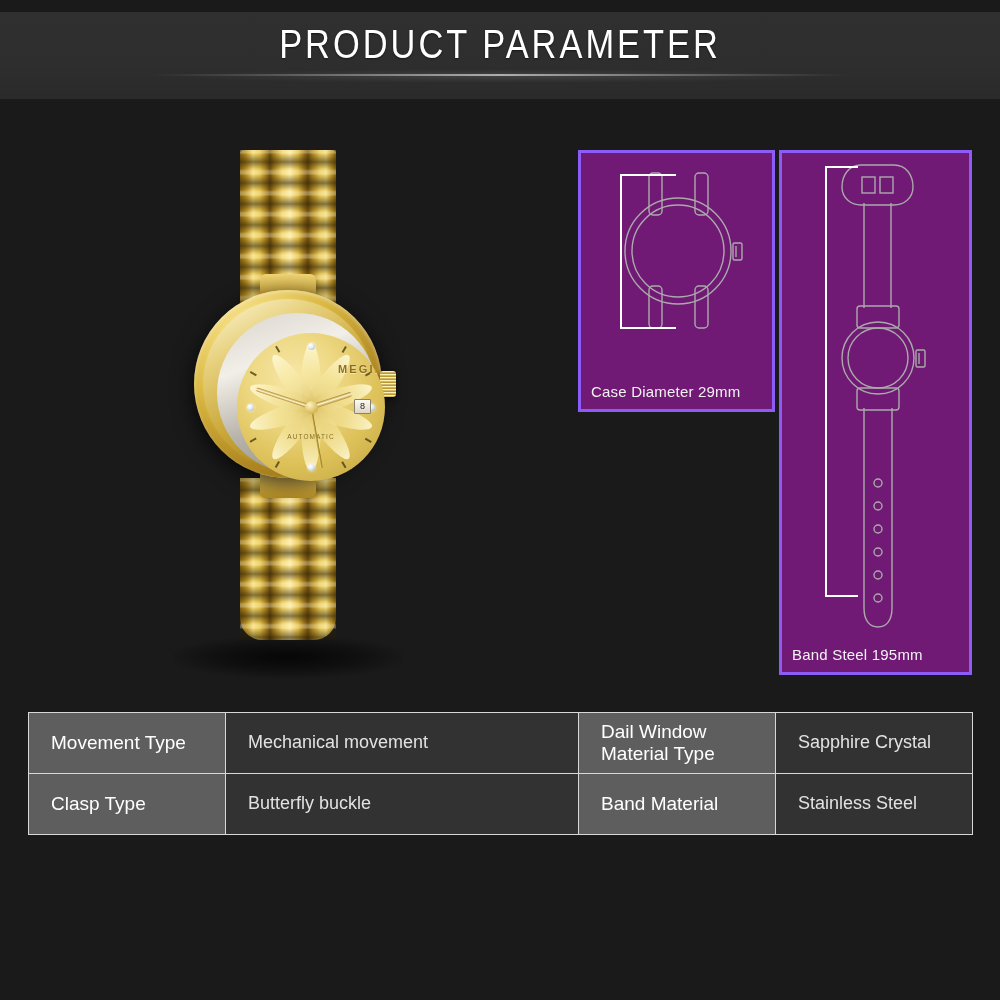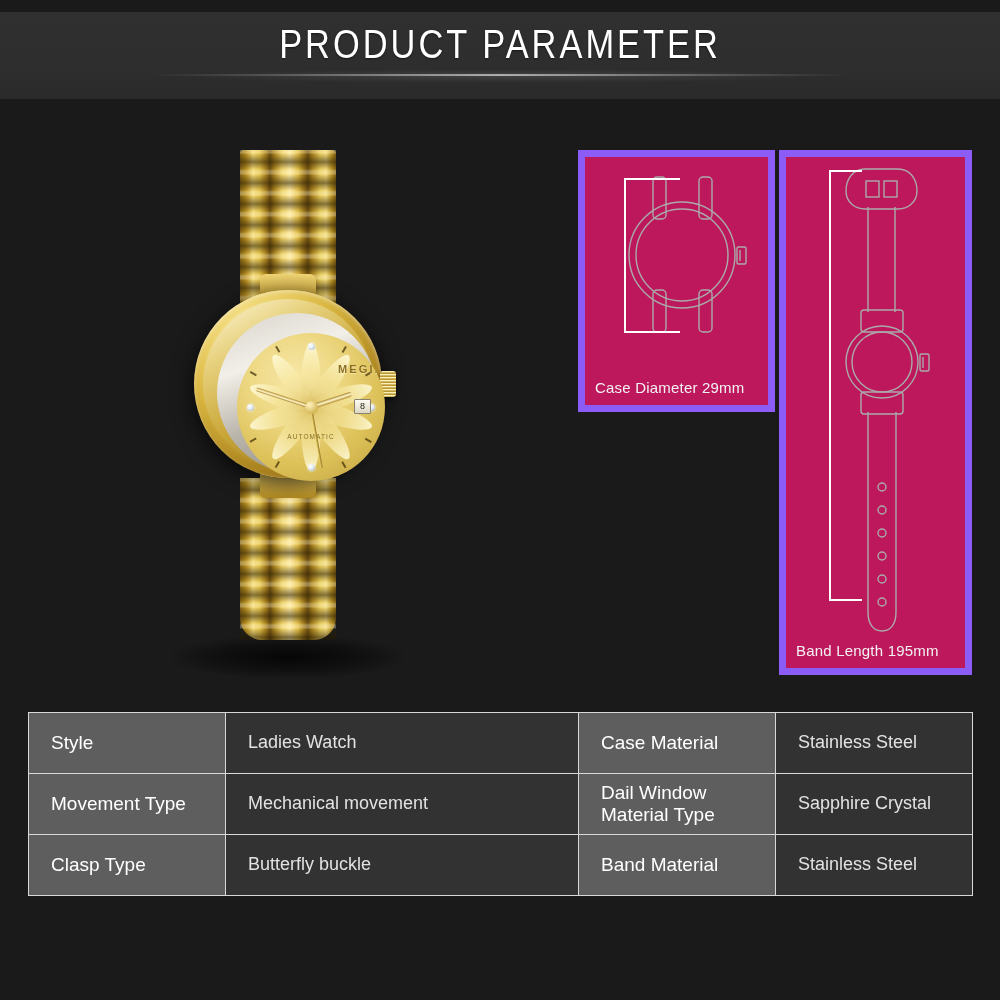--- a/index.html
+++ b/index.html
@@ -289,22 +289,22 @@
   }
 
   
   .diagrams {
     position: absolute;
     left: 578px; top: 138px;
     width: 394px; height: 525px;
   }
   .panel {
     position: absolute;
-    border: 7px solid #8b5cf6;
-    background: #be185d;
+    border: 3px solid #8b5cf6;
+    background: #701a75;
   }
   .panel-diameter  { left: 0;   top: 0;   width: 197px; height: 262px; }
   .panel-thickness { left: 0;   top: 261px; width: 197px; height: 264px; }
   .panel-band      { left: 201px; top: 0;   width: 193px; height: 525px; }
 
   .panel-caption {
     position: absolute;
     left: 10px;
     bottom: 9px;
     font-size: 15px;
@@ -463,32 +463,26 @@
           <path d="M 82 255 L 82 455 C 82 468 88 474 96 474 C 104 474 110 468 110 455 L 110 255"></path>
           <circle cx="96" cy="330" r="4"></circle>
           <circle cx="96" cy="353" r="4"></circle>
           <circle cx="96" cy="376" r="4"></circle>
           <circle cx="96" cy="399" r="4"></circle>
           <circle cx="96" cy="422" r="4"></circle>
           <circle cx="96" cy="445" r="4"></circle>
         </g>
         <path d="M 76 14 L 44 14 L 44 443 L 76 443" fill="none" stroke="#ffffff" stroke-width="2"></path>
       </svg>
-      <div class="panel-caption">Band Length 195mm</div>
+      <div class="panel-caption">Band Steel 195mm</div>
     </div>
   </div>
 
   <table class="spec-table">
     <tbody>
-      <tr>
-        <td class="cell-label col-l1">Style</td>
-        <td class="cell-value col-l2">Ladies Watch</td>
-        <td class="cell-label col-r1">Case Material</td>
-        <td class="cell-value col-r2">Stainless Steel</td>
-      </tr>
       <tr>
         <td class="cell-label col-l1">Movement Type</td>
         <td class="cell-value col-l2">Mechanical movement</td>
         <td class="cell-label col-r1">Dail Window Material Type</td>
         <td class="cell-value col-r2">Sapphire Crystal</td>
       </tr>
       <tr>
         <td class="cell-label col-l1">Clasp Type</td>
         <td class="cell-value col-l2">Butterfly buckle</td>
         <td class="cell-label col-r1">Band Material</td>

